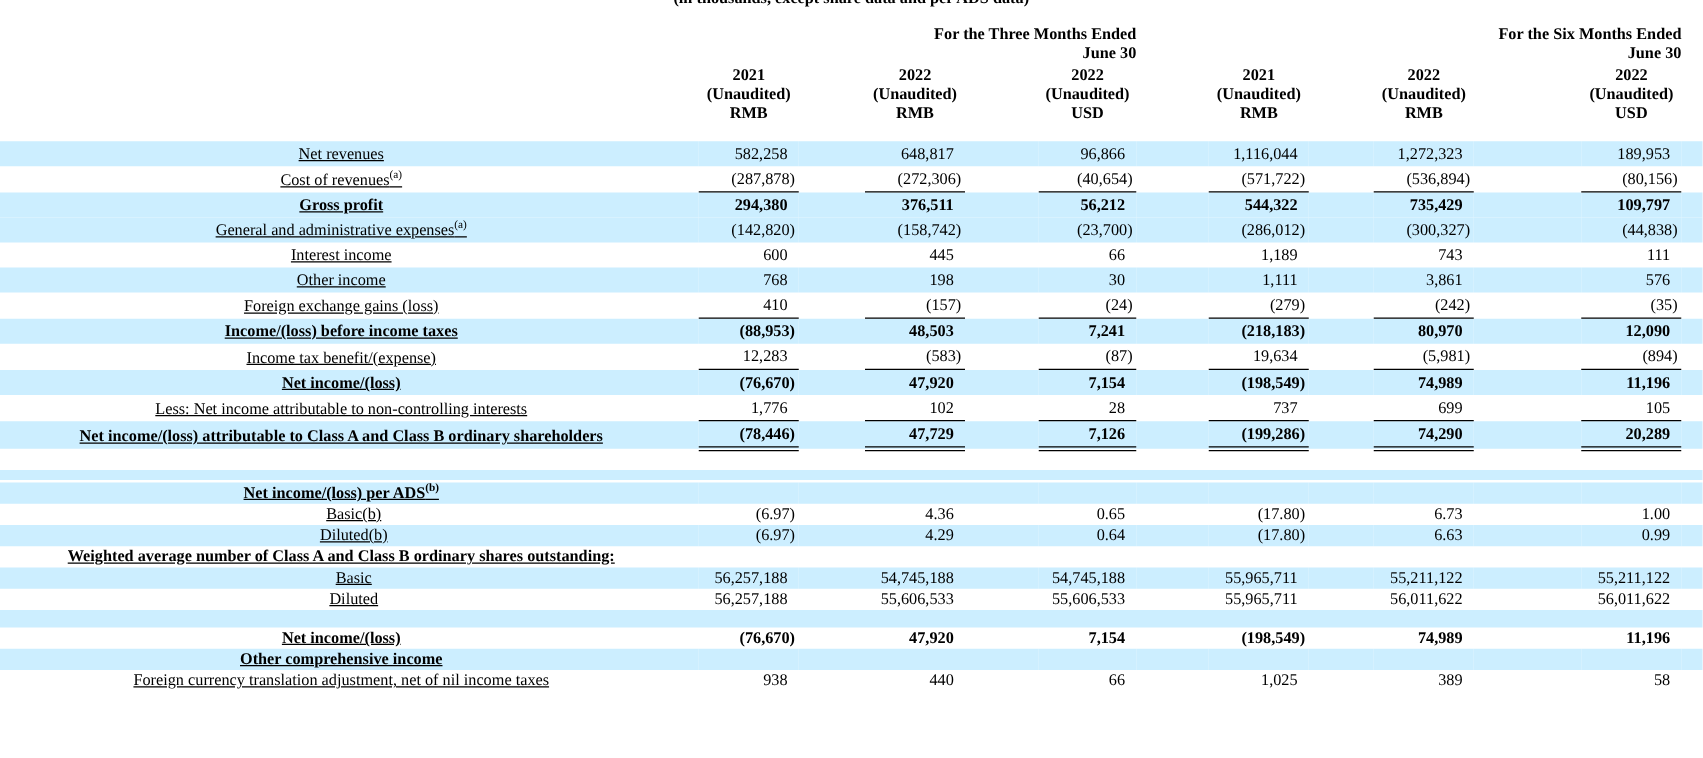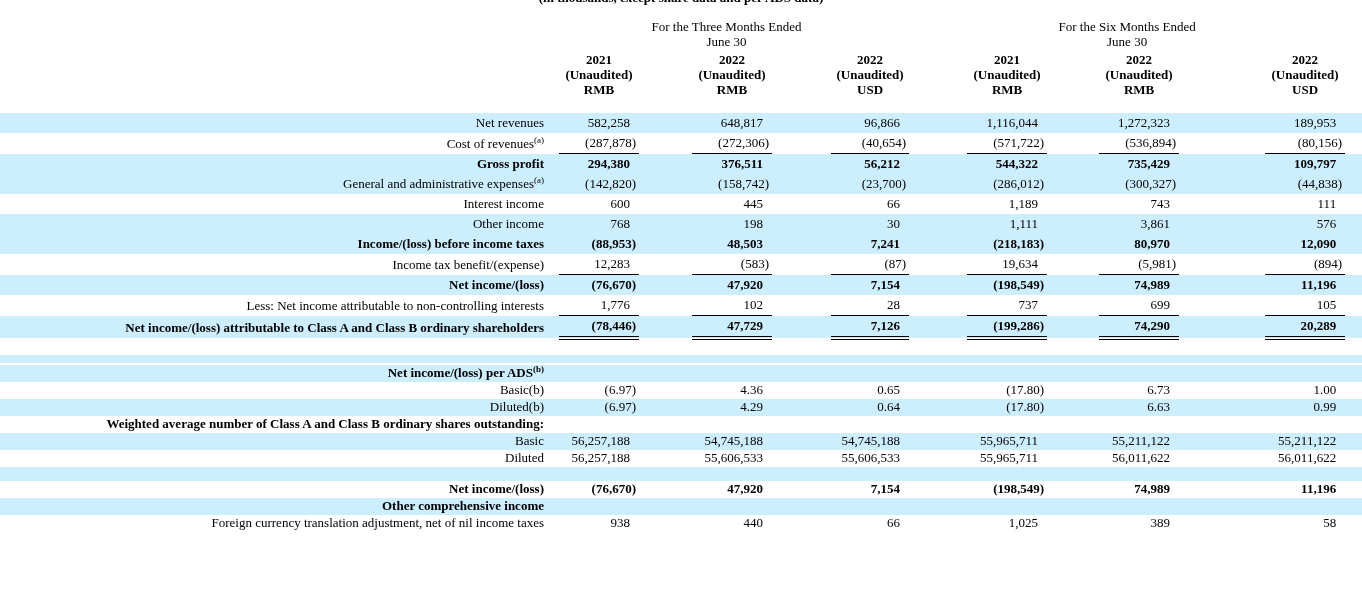--- a/index.html
+++ b/index.html
@@ -7,29 +7,29 @@
     width:1362px;height:606px;background:#ffffff;color:#000;
     font-family:"Liberation Serif","DejaVu Serif",serif;
     font-size:13px;overflow:hidden;
   }
   .title-clip{height:6px;overflow:hidden;text-align:center;width:1362px;}
   .title-clip .title{font-weight:bold;margin-top:-10px;font-size:13px;white-space:nowrap;}
   table{border-collapse:collapse;table-layout:fixed;width:1362px;margin-top:13px;}
   td{padding:0;vertical-align:bottom;overflow:visible;white-space:nowrap;}
   tr.shade td{background:var(--hl,#cceeff);}
   tr.bold td{font-weight:bold;}
-  .group-hdr{text-align:center;font-weight:normal;vertical-align:bottom;padding-bottom:3px;}
+  .group-hdr{text-align:right;font-weight:bold;vertical-align:bottom;padding-bottom:3px;}
   .group-hdr div{line-height:15px;}
   .colhdr{text-align:center;font-weight:bold;vertical-align:bottom;padding-bottom:3px;}
   .colhdr div{line-height:15px;}
   tr.headgap td{height:13px;}
   tr.row td{height:18px;padding-bottom:2px;}
   tr.row.compact td{height:15px;padding-bottom:1px;}
   tr.blank td{height:10px;}
-  .label-cell{padding-left:2px;text-align:right;}
+  .label-cell{padding-left:2px;text-align:center;text-decoration:underline;}
   .label-cell.indent{padding-left:22px;margin-left:42px;}
   .value-cell{text-align:right;}
   .value-cell.plain{padding-right:9px;}
   .value-cell.paren{padding-right:3px;}
   td.u1{border-bottom:1.5px solid #000;}
   td.u2{border-bottom:4px double #000;}
   sup{font-size:9px;line-height:0;vertical-align:super;}
 </style>
 </head>
 <body>
@@ -202,20 +202,36 @@
         <td></td>
         <td class="value-cell plain">30</td>
         <td></td>
         <td class="value-cell plain">1,111</td>
         <td></td>
         <td class="value-cell plain">3,861</td>
         <td></td>
         <td class="value-cell plain">576</td>
         <td></td>
       </tr>
+      <tr class="row">
+        <td class="label-cell"><span>Foreign exchange gains (loss)</span></td>
+        <td></td>
+        <td class="value-cell plain u1">410</td>
+        <td></td>
+        <td class="value-cell paren u1">(157)</td>
+        <td></td>
+        <td class="value-cell paren u1">(24)</td>
+        <td></td>
+        <td class="value-cell paren u1">(279)</td>
+        <td></td>
+        <td class="value-cell paren u1">(242)</td>
+        <td></td>
+        <td class="value-cell paren u1">(35)</td>
+        <td></td>
+      </tr>
       <tr class="row shade bold">
         <td class="label-cell"><span>Income/(loss) before income taxes</span></td>
         <td></td>
         <td class="value-cell paren">(88,953)</td>
         <td></td>
         <td class="value-cell plain">48,503</td>
         <td></td>
         <td class="value-cell plain">7,241</td>
         <td></td>
         <td class="value-cell paren">(218,183)</td>

